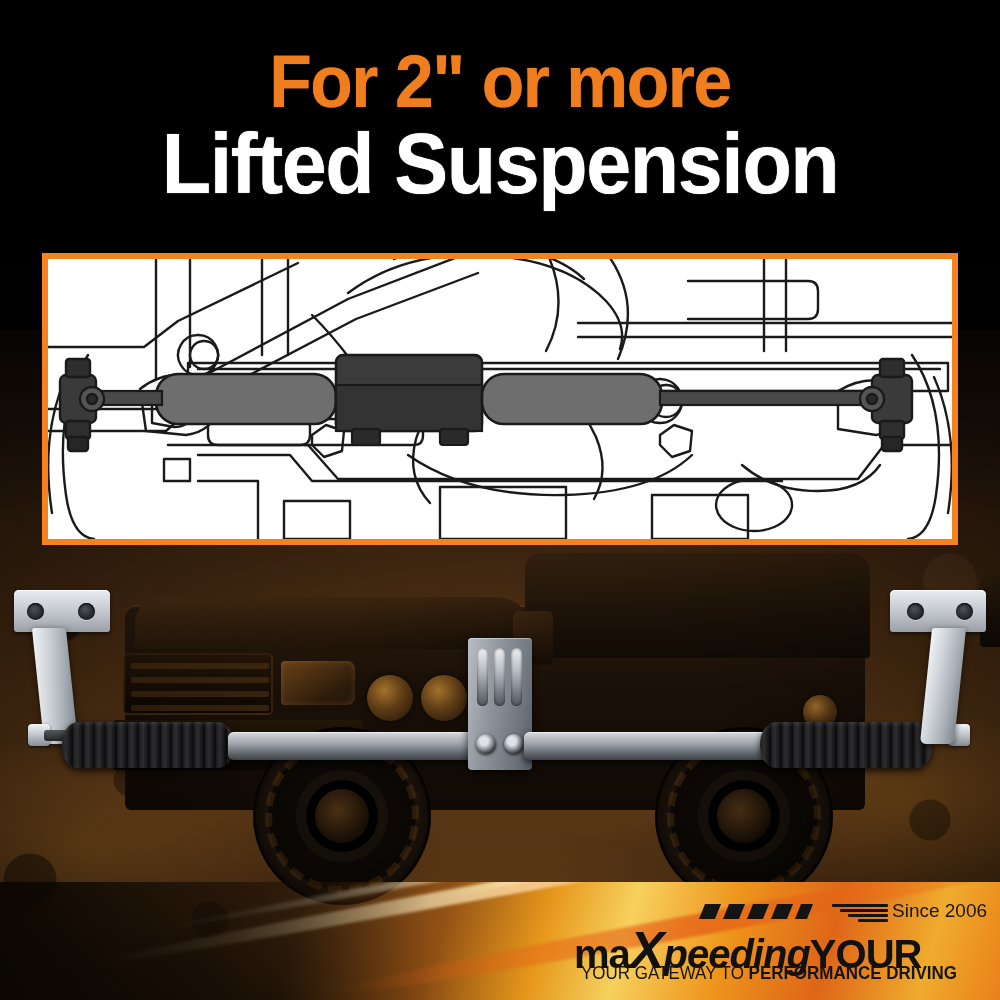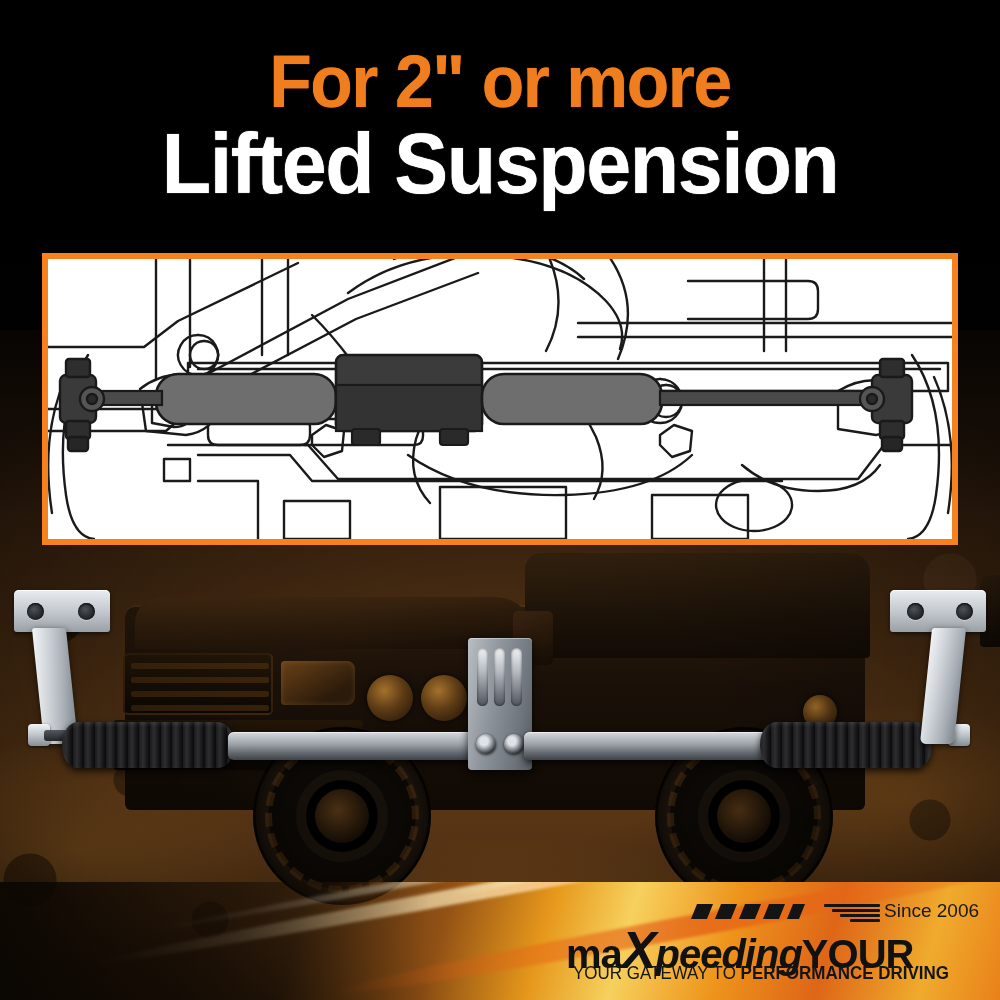--- a/index.html
+++ b/index.html
@@ -224,21 +224,21 @@
       rgba(228,104,24,.97) 82%, rgba(246,176,46,.97) 92%, rgba(240,132,26,.97) 100%);
   }
   .streak { position:absolute; transform:rotate(-10.5deg); transform-origin:left center; border-radius:50%; filter:blur(1.5px); }
   .s-a { left:90px;  top:74px;  width:1000px; height:16px; background:linear-gradient(90deg,rgba(255,214,120,0),rgba(255,238,190,.95),rgba(255,200,90,.2)); }
   .s-b { left:150px; top:44px;  width:950px;  height:9px;  background:linear-gradient(90deg,rgba(255,190,80,0),rgba(255,246,214,.85),rgba(255,190,80,.15)); }
   .s-c { left:330px; top:100px; width:760px;  height:22px; background:linear-gradient(90deg,rgba(214,70,18,0),rgba(228,92,20,.75),rgba(244,150,30,.25)); }
   .s-d { left:430px; top:16px;  width:640px;  height:12px; background:linear-gradient(90deg,rgba(226,92,22,0),rgba(232,110,24,.7),rgba(250,186,60,.2)); }
   .banner-fadeL { position:absolute; left:0; top:0; width:430px; height:118px;
     background:linear-gradient(90deg,rgba(10,6,2,.92) 0%, rgba(20,11,4,.6) 55%, rgba(30,16,6,0) 100%); }
 
-  .logo { position:absolute; right:44px; top:20px; width:390px; height:82px; color:#141414; }
+  .logo { position:absolute; right:36px; top:20px; width:390px; height:82px; color:#141414; }
   .logo-row1 { position:relative; height:24px; }
   .flag { position:absolute; left:128px; top:2px; width:128px; height:18px; }
   .flag i { position:absolute; top:0; width:16px; height:15px; background:#141414; transform:skewX(-22deg); }
   .flag i:nth-child(1){ left:0; }
   .flag i:nth-child(2){ left:24px; }
   .flag i:nth-child(3){ left:48px; }
   .flag i:nth-child(4){ left:72px; }
   .flag i:nth-child(5){ left:96px; width:12px; }
   .speedlines { position:absolute; left:258px; top:2px; width:56px; height:17px; }
   .speedlines i { position:absolute; right:0; height:2.5px; background:#141414; border-radius:1px; }

